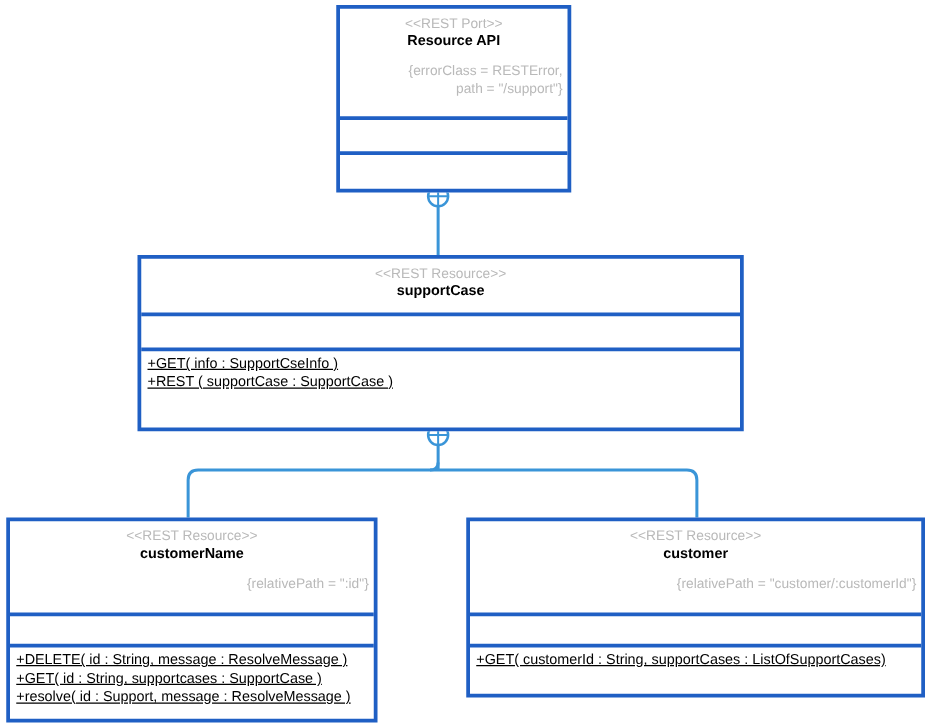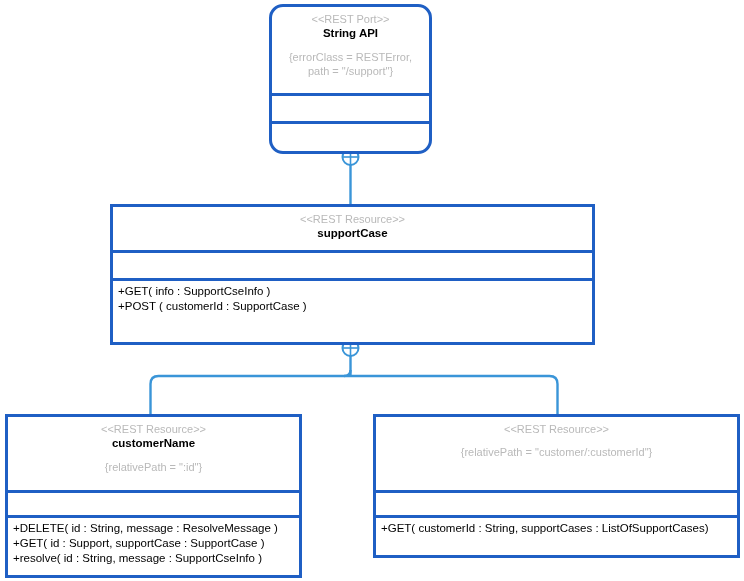--- a/index.html
+++ b/index.html
@@ -56,26 +56,28 @@
     line-height: 15px;
     font-weight: bold;
     white-space: nowrap;
   }
   .tagged {
     color: #b9b9b9;
     font-size: 11px;
     line-height: 14px;
     margin-top: 9px;
     white-space: pre-line;
+    text-align: right;
   }
   .empty-comp {
     height: 25px;
   }
   .ops {
     padding: 3px 5px 4px 5px;
+    text-decoration: underline;
   }
   .op-line {
     color: #000000;
     font-size: 11.5px;
     line-height: 15px;
     white-space: nowrap;
   }
 </style>
 </head>
 <body>
@@ -89,60 +91,61 @@
     <line x1="342.5" y1="157" x2="358.5" y2="157" stroke="#3a95d8" stroke-width="1.6"></line>
     <line x1="350.5" y1="149" x2="350.5" y2="165" stroke="#3a95d8" stroke-width="1.6"></line>
 
     <path d="M 350.5 349 L 350.5 376 M 150.5 418 L 150.5 384 Q 150.5 376 158.5 376 L 549.5 376 Q 557.5 376 557.5 384 L 557.5 418" fill="none" stroke="#3a95d8" stroke-width="2.4"></path>
     <path d="M 344 376 Q 350.5 376 350.5 370" fill="none" stroke="#3a95d8" stroke-width="2.4"></path>
     <circle cx="350.5" cy="348" r="8" fill="#ffffff" stroke="#3a95d8" stroke-width="2"></circle>
     <line x1="342.5" y1="348" x2="358.5" y2="348" stroke="#3a95d8" stroke-width="1.6"></line>
     <line x1="350.5" y1="340" x2="350.5" y2="356" stroke="#3a95d8" stroke-width="1.6"></line>
   </svg>
 
-  <div class="uml-box" style="left:269px; top:4px; width:163px; height:150px;border-radius:14px;">
+  <div class="uml-box" style="left:269px; top:4px; width:188px; height:150px;">
     <div class="compartment head" style="height:86px;">
       <div class="stereotype">&lt;&lt;REST Port&gt;&gt;</div>
-      <div class="cls-name">String API</div>
+      <div class="cls-name">Resource API</div>
       <div class="tagged">{errorClass = RESTError,
 path = "/support"}</div>
     </div>
     <div class="compartment empty-comp" style="height:28px;"></div>
     <div class="compartment empty-comp" style="height:30px;"></div>
   </div>
 
   <div class="uml-box" style="left:110px; top:204px; width:485px; height:141px;">
     <div class="compartment head" style="height:43px;">
       <div class="stereotype">&lt;&lt;REST Resource&gt;&gt;</div>
       <div class="cls-name">supportCase</div>
     </div>
     <div class="compartment empty-comp" style="height:28px;"></div>
     <div class="compartment ops" style="height:64px;">
       <div class="op-line">+GET( info : SupportCseInfo )</div>
-      <div class="op-line">+POST ( customerId : SupportCase )</div>
+      <div class="op-line">+REST ( supportCase : SupportCase )</div>
     </div>
   </div>
 
   <div class="uml-box" style="left:5px; top:414px; width:297px; height:164px;">
     <div class="compartment head" style="height:73px;">
       <div class="stereotype">&lt;&lt;REST Resource&gt;&gt;</div>
       <div class="cls-name">customerName</div>
       <div class="tagged">{relativePath = ":id"}</div>
     </div>
     <div class="compartment empty-comp" style="height:25px;"></div>
     <div class="compartment ops" style="height:66px;">
       <div class="op-line">+DELETE( id : String, message : ResolveMessage )</div>
-      <div class="op-line">+GET( id : Support, supportCase : SupportCase )</div>
-      <div class="op-line">+resolve( id : String, message : SupportCseInfo )</div>
+      <div class="op-line">+GET( id : String, supportcases : SupportCase )</div>
+      <div class="op-line">+resolve( id : Support, message : ResolveMessage )</div>
     </div>
   </div>
 
   <div class="uml-box" style="left:373px; top:414px; width:367px; height:144px;">
     <div class="compartment head" style="height:73px;">
       <div class="stereotype">&lt;&lt;REST Resource&gt;&gt;</div>
+      <div class="cls-name">customer</div>
       <div class="tagged">{relativePath = "customer/:customerId"}</div>
     </div>
     <div class="compartment empty-comp" style="height:25px;"></div>
     <div class="compartment ops" style="height:28px;">
       <div class="op-line">+GET( customerId : String, supportCases : ListOfSupportCases)</div>
     </div>
   </div>
 
 </div>
 

